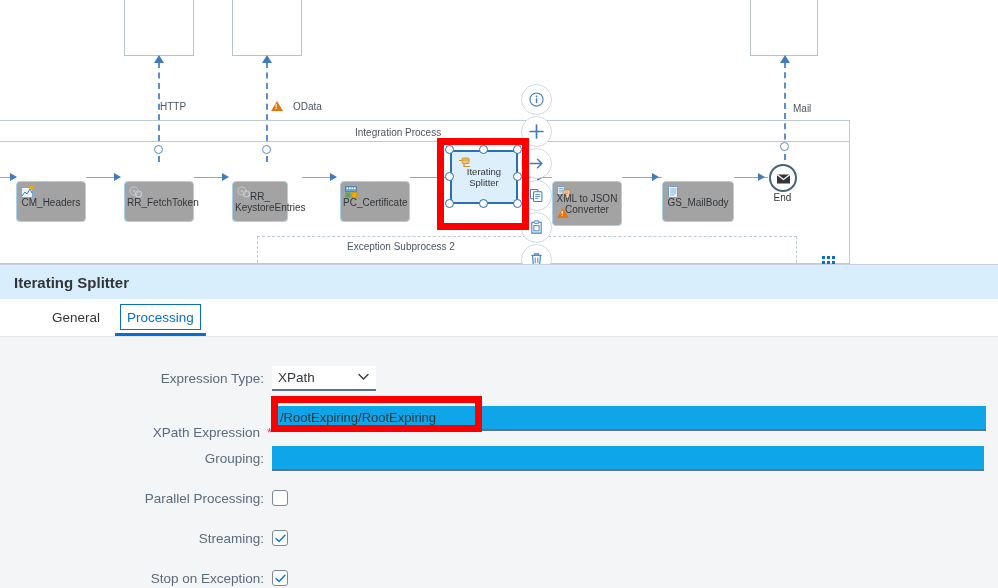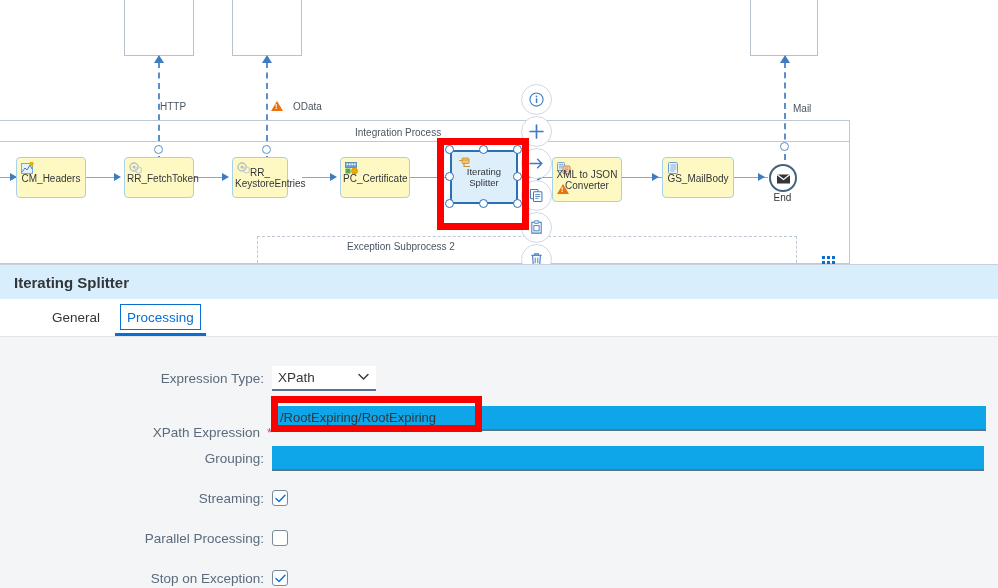--- a/index.html
+++ b/index.html
@@ -79,23 +79,24 @@
     font-size: 10px;
     color: #4a5561;
     white-space: nowrap;
     padding-left: 33px;
   }
 
   
   .step {
     position: absolute;
     box-sizing: border-box;
-    background: #fef9c3;
+    background: #a3a3a3;
     border: 1px solid #a9d0ea;
     border-radius: 4px;
+    margin-top: 24px;
   }
   .step-label {
     position: absolute;
     left: 0; right: 0;
     top: 50%;
     transform: translateY(-50%);
     text-align: center;
     font-size: 10px;
     line-height: 11px;
     color: #32363a;
@@ -583,31 +584,31 @@
     </div>
 
     <div class="row">
       <div class="row-label">Grouping:</div>
       <div class="text-input" style="width:712px;">
         <span></span>
       </div>
     </div>
 
     <div class="row">
+      <div class="row-label">Parallel Processing:</div>
+      <div class="checkbox"></div>
+    </div>
+
+    <div class="row">
       <div class="row-label">Streaming:</div>
       <div class="checkbox">
         <svg width="11" height="9" viewBox="0 0 11 9">
             <path d="M1 4.6 L4 7.4 L10 1.2" stroke="#0a6ed1" stroke-width="1.4" fill="none" stroke-linecap="round" stroke-linejoin="round"></path>
           </svg>
       </div>
-    </div>
-
-    <div class="row">
-      <div class="row-label">Parallel Processing:</div>
-      <div class="checkbox"></div>
     </div>
 
     <div class="row">
       <div class="row-label">Stop on Exception:</div>
       <div class="checkbox">
         <svg width="11" height="9" viewBox="0 0 11 9">
             <path d="M1 4.6 L4 7.4 L10 1.2" stroke="#0a6ed1" stroke-width="1.4" fill="none" stroke-linecap="round" stroke-linejoin="round"></path>
           </svg>
       </div>
     </div>

